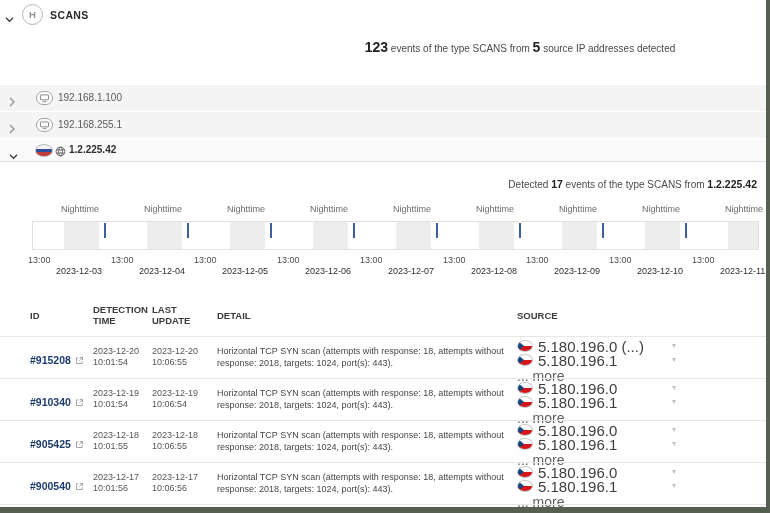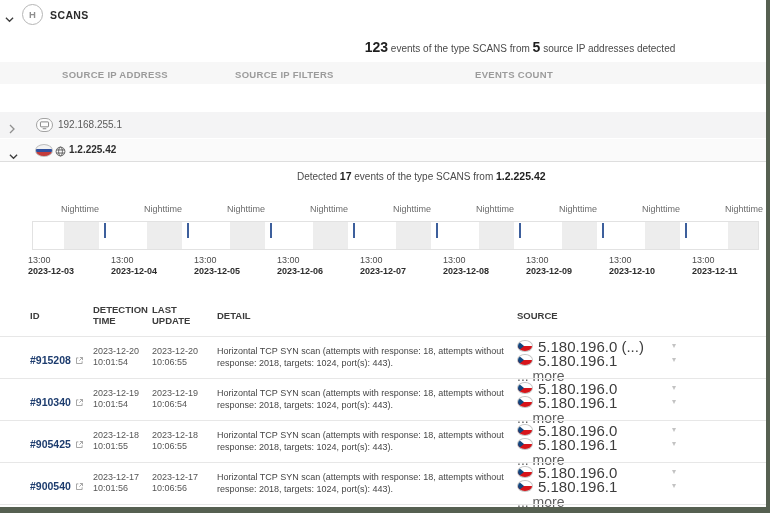--- a/index.html
+++ b/index.html
@@ -29,33 +29,33 @@
   .row-chev{position:absolute;left:9px;top:8px;}
   .host-icon{position:absolute;left:36px;top:6px;height:12px;border:1px solid #a3a3a3;border-radius:8px;
              padding:0 2px;display:inline-flex;align-items:center;background:#fdfdfd;}
   .src-ip{position:absolute;left:58px;top:7px;font-size:10px;color:#5a5a5a;}
   .src-ip.bold{left:69px;top:5px;font-weight:bold;color:#2e2e2e;}
   .flag-ru{position:absolute;left:35px;top:5px;width:16px;height:11px;border-radius:50%;border:1px solid #bdbdbd;
            background:linear-gradient(180deg,#f2f2f2 0 34%,#2f4f9e 34% 67%,#c23b3b 67% 100%);}
   .globe{position:absolute;left:55px;top:4px;}
 
   
-  .d-summary{position:absolute;left:297px;top:170px;width:460px;text-align:left;font-size:10px;color:#4a4a4a;}
+  .d-summary{position:absolute;left:297px;top:178px;width:460px;text-align:right;font-size:10px;color:#4a4a4a;}
   .d-summary b{color:#1f1f1f;font-size:10.5px;}
 
   
   .tl-nights{position:absolute;left:0;top:204px;width:770px;height:12px;}
   .tl-nlabel{position:absolute;top:0;width:64px;text-align:center;font-size:9px;color:#6b6b6b;}
   .tl-band{position:absolute;left:32px;top:221px;width:725px;height:27px;background:#fff;
            border:1px solid #e2e2e2;overflow:hidden;}
   .tl-night{position:absolute;top:0;height:27px;width:35px;background:#ededed;}
   .tl-tick{position:absolute;top:1px;width:2px;height:15px;background:#3d5f9c;}
   .tl-dates{position:absolute;left:0;top:255px;width:770px;height:26px;}
   .tl-date{position:absolute;top:0;font-size:9px;color:#4c4c4c;line-height:11px;}
-  .tl-date .tl-d{font-weight:bold;color:#2d2d2d;}
+  .tl-date .tl-d{font-weight:normal;color:#2d2d2d;margin-left:28px;}
 
   
   .eh{position:absolute;font-size:9.5px;font-weight:bold;color:#3c3c3c;line-height:11px;}
   .eh-id{left:30px;top:310px}.eh-dt{left:93px;top:304px;width:56px}.eh-lu{left:152px;top:304px;width:44px}
   .eh-detail{left:217px;top:310px}.eh-tg{left:517px;top:310px}
   .erow{position:absolute;left:0;width:766px;height:42px;border-top:1px solid #e7e7e7;}
   .r0{top:336px}.r1{top:378px}.r2{top:420px}.r3{top:462px}
   .end-line{position:absolute;left:0;top:504px;width:766px;border-top:1px solid #e7e7e7;}
   .c-id{position:absolute;left:30px;top:14px;display:flex;align-items:center;gap:4px;}
   .id-link{font-size:10.5px;font-weight:bold;color:#1d3c6e;text-decoration:none;cursor:pointer;}
@@ -82,26 +82,35 @@
   <span class="g-chev">
     <svg width="9" height="7" viewBox="0 0 10 6">
         <path d="M1 1l4 4 4-4" fill="none" stroke="#3d3d3d" stroke-width="1.4"></path>
       </svg>
   </span>
   <span class="g-badge">H</span>
   <span class="g-title">SCANS</span>
 
   <div class="summary"><b>123</b><span> events of the type SCANS from </span><b>5</b><span> source IP addresses detected</span></div>
 
-  <div class="src-head">
-    <span class="src-h src-h1">SOURCE IP ADDRESS</span>
-    <span class="src-h src-h2">SOURCE IP FILTERS</span>
-    <span class="src-h src-h3">EVENTS COUNT</span>
-  </div>
-
+
+  <div class="src-row src-r1">
+    <span class="row-chev">
+      <svg width="6" height="10" viewBox="0 0 6 10">
+          <path d="M1 1l4 4-4 4" fill="none" stroke="#8f8f8f" stroke-width="1.3"></path>
+        </svg>
+    </span>
+    <span class="host-icon">
+      <svg width="11" height="9" viewBox="0 0 12 10">
+          <rect x="1.5" y="1" width="9" height="5.5" rx="0.6" fill="none" stroke="#7a7a7a"></rect>
+          <path d="M4 8.6h4" stroke="#7a7a7a"></path>
+        </svg>
+    </span>
+    <span class="src-ip">192.168.1.100</span>
+  </div>
   <div class="src-row src-r2">
     <span class="row-chev">
       <svg width="6" height="10" viewBox="0 0 6 10">
           <path d="M1 1l4 4-4 4" fill="none" stroke="#8f8f8f" stroke-width="1.3"></path>
         </svg>
     </span>
     <span class="host-icon">
       <svg width="11" height="9" viewBox="0 0 12 10">
           <rect x="1.5" y="1" width="9" height="5.5" rx="0.6" fill="none" stroke="#7a7a7a"></rect>
           <path d="M4 8.6h4" stroke="#7a7a7a"></path>

